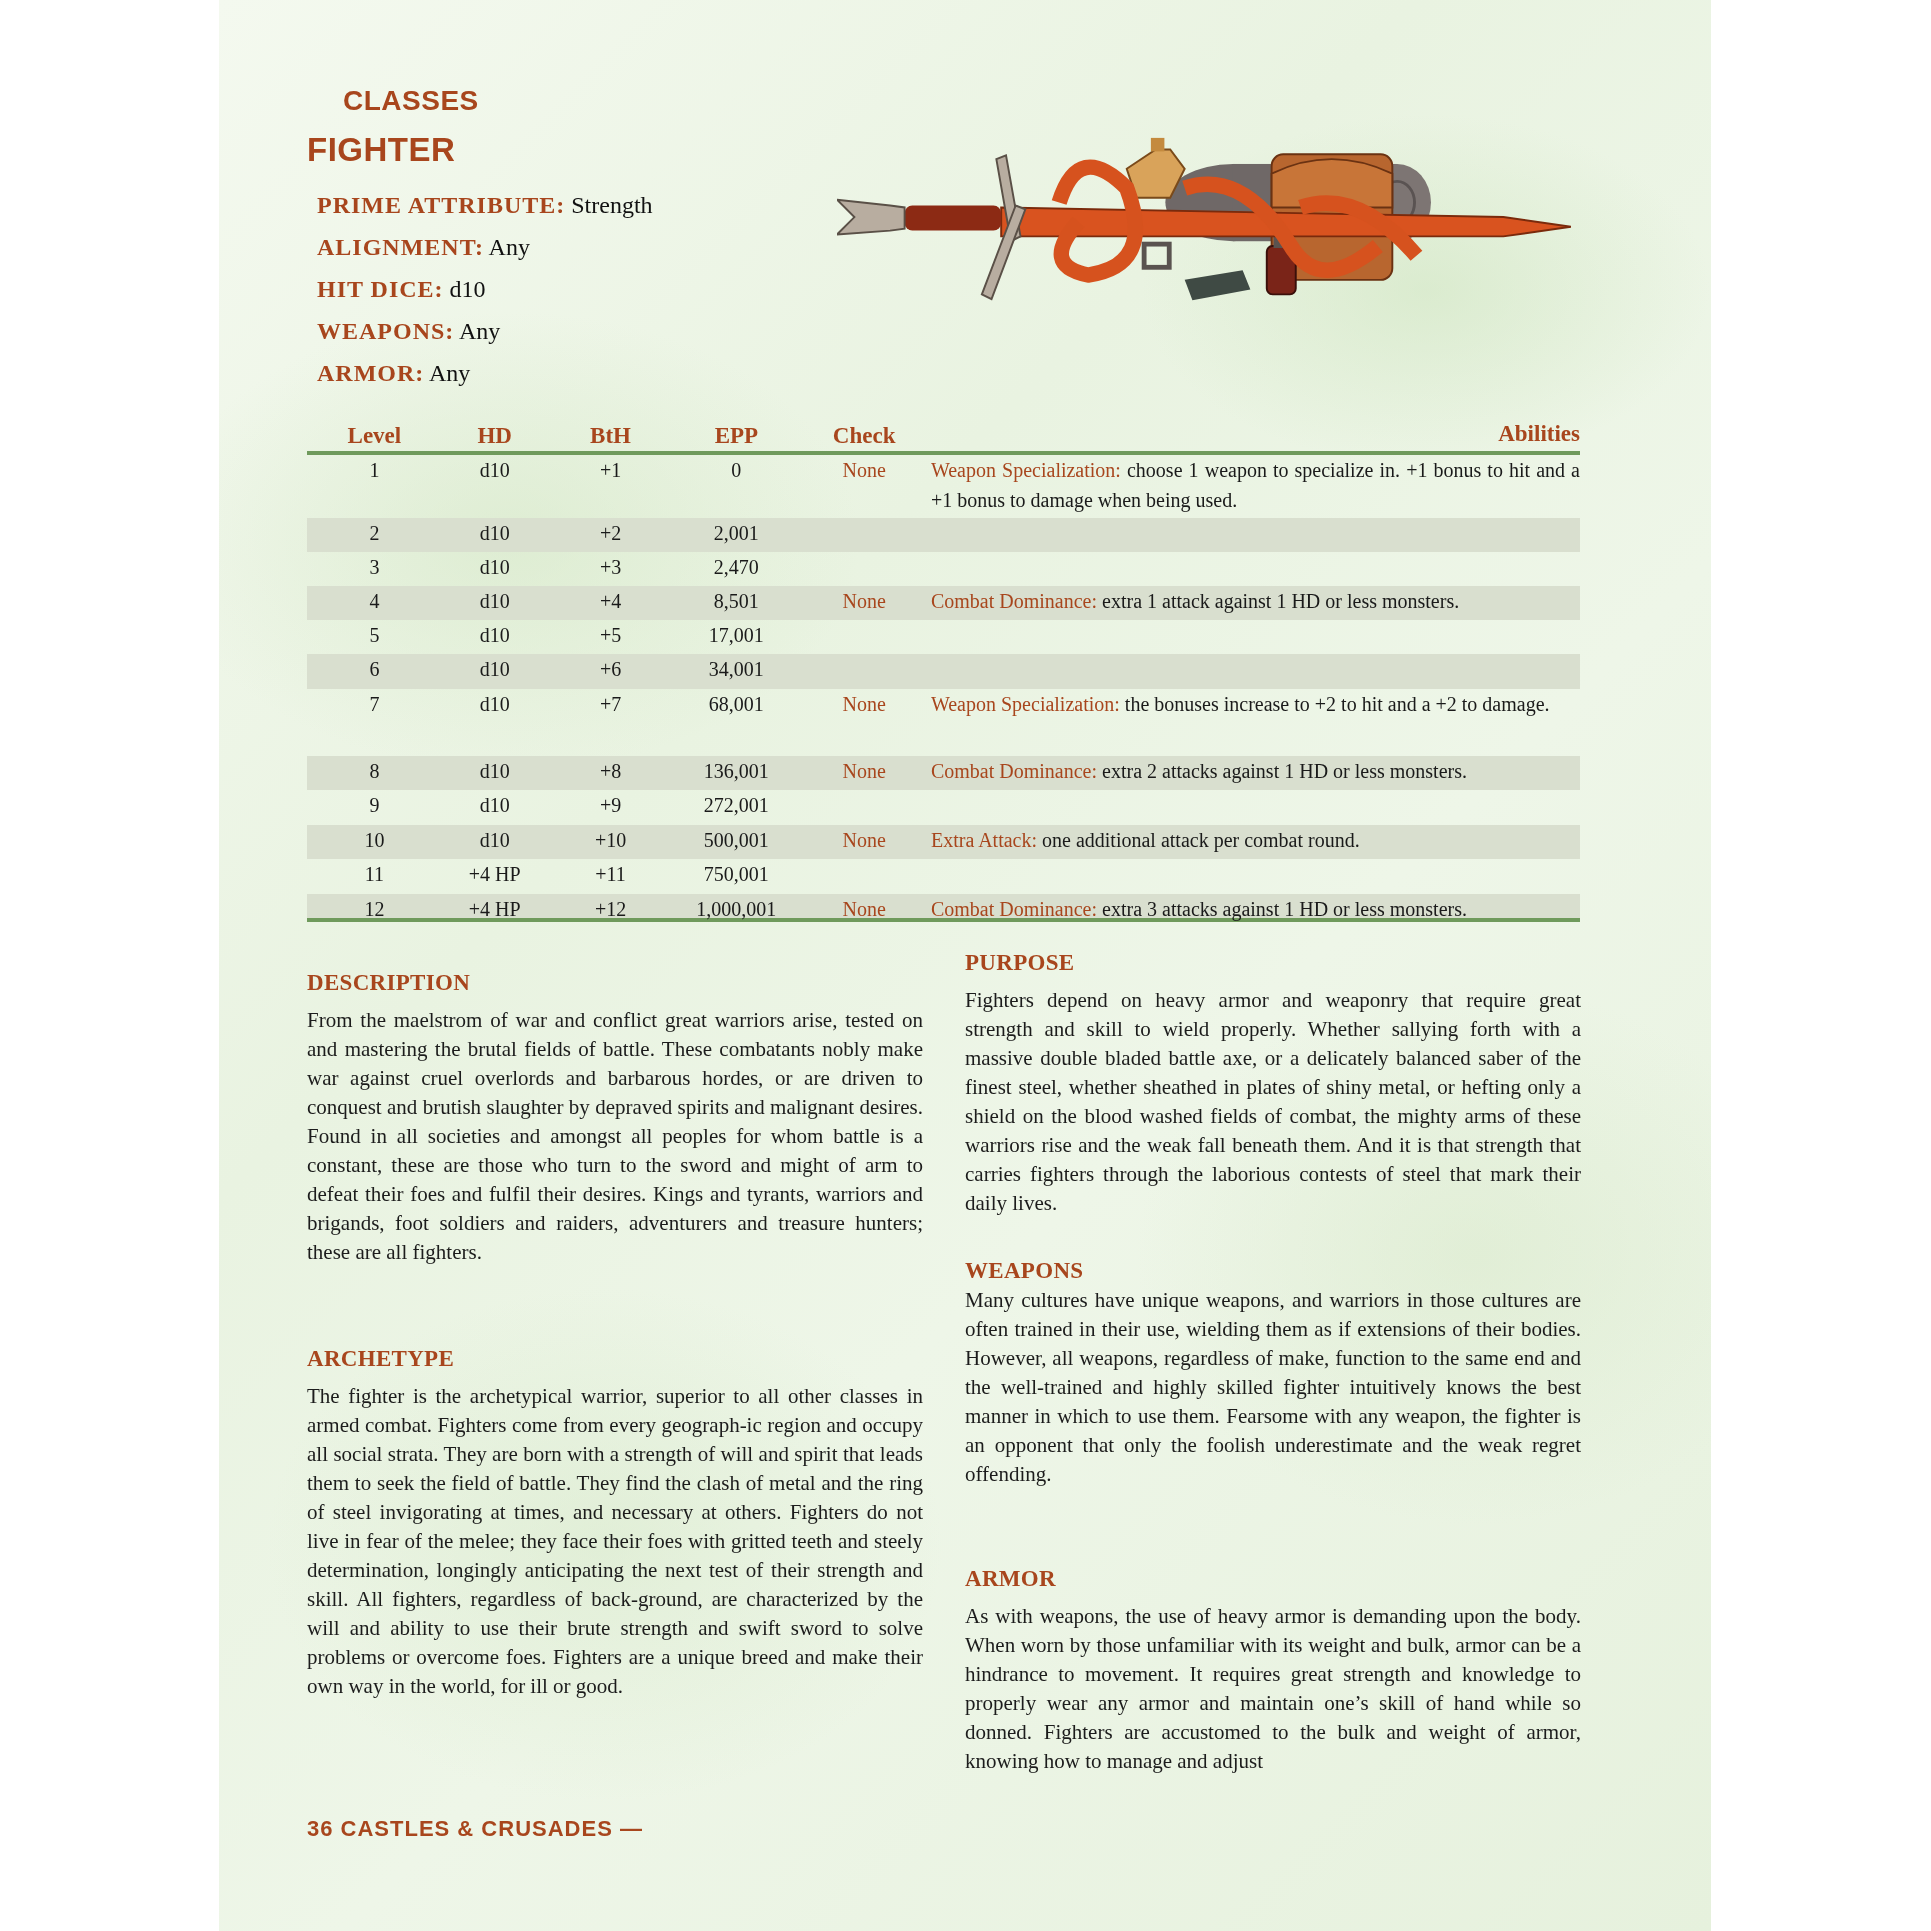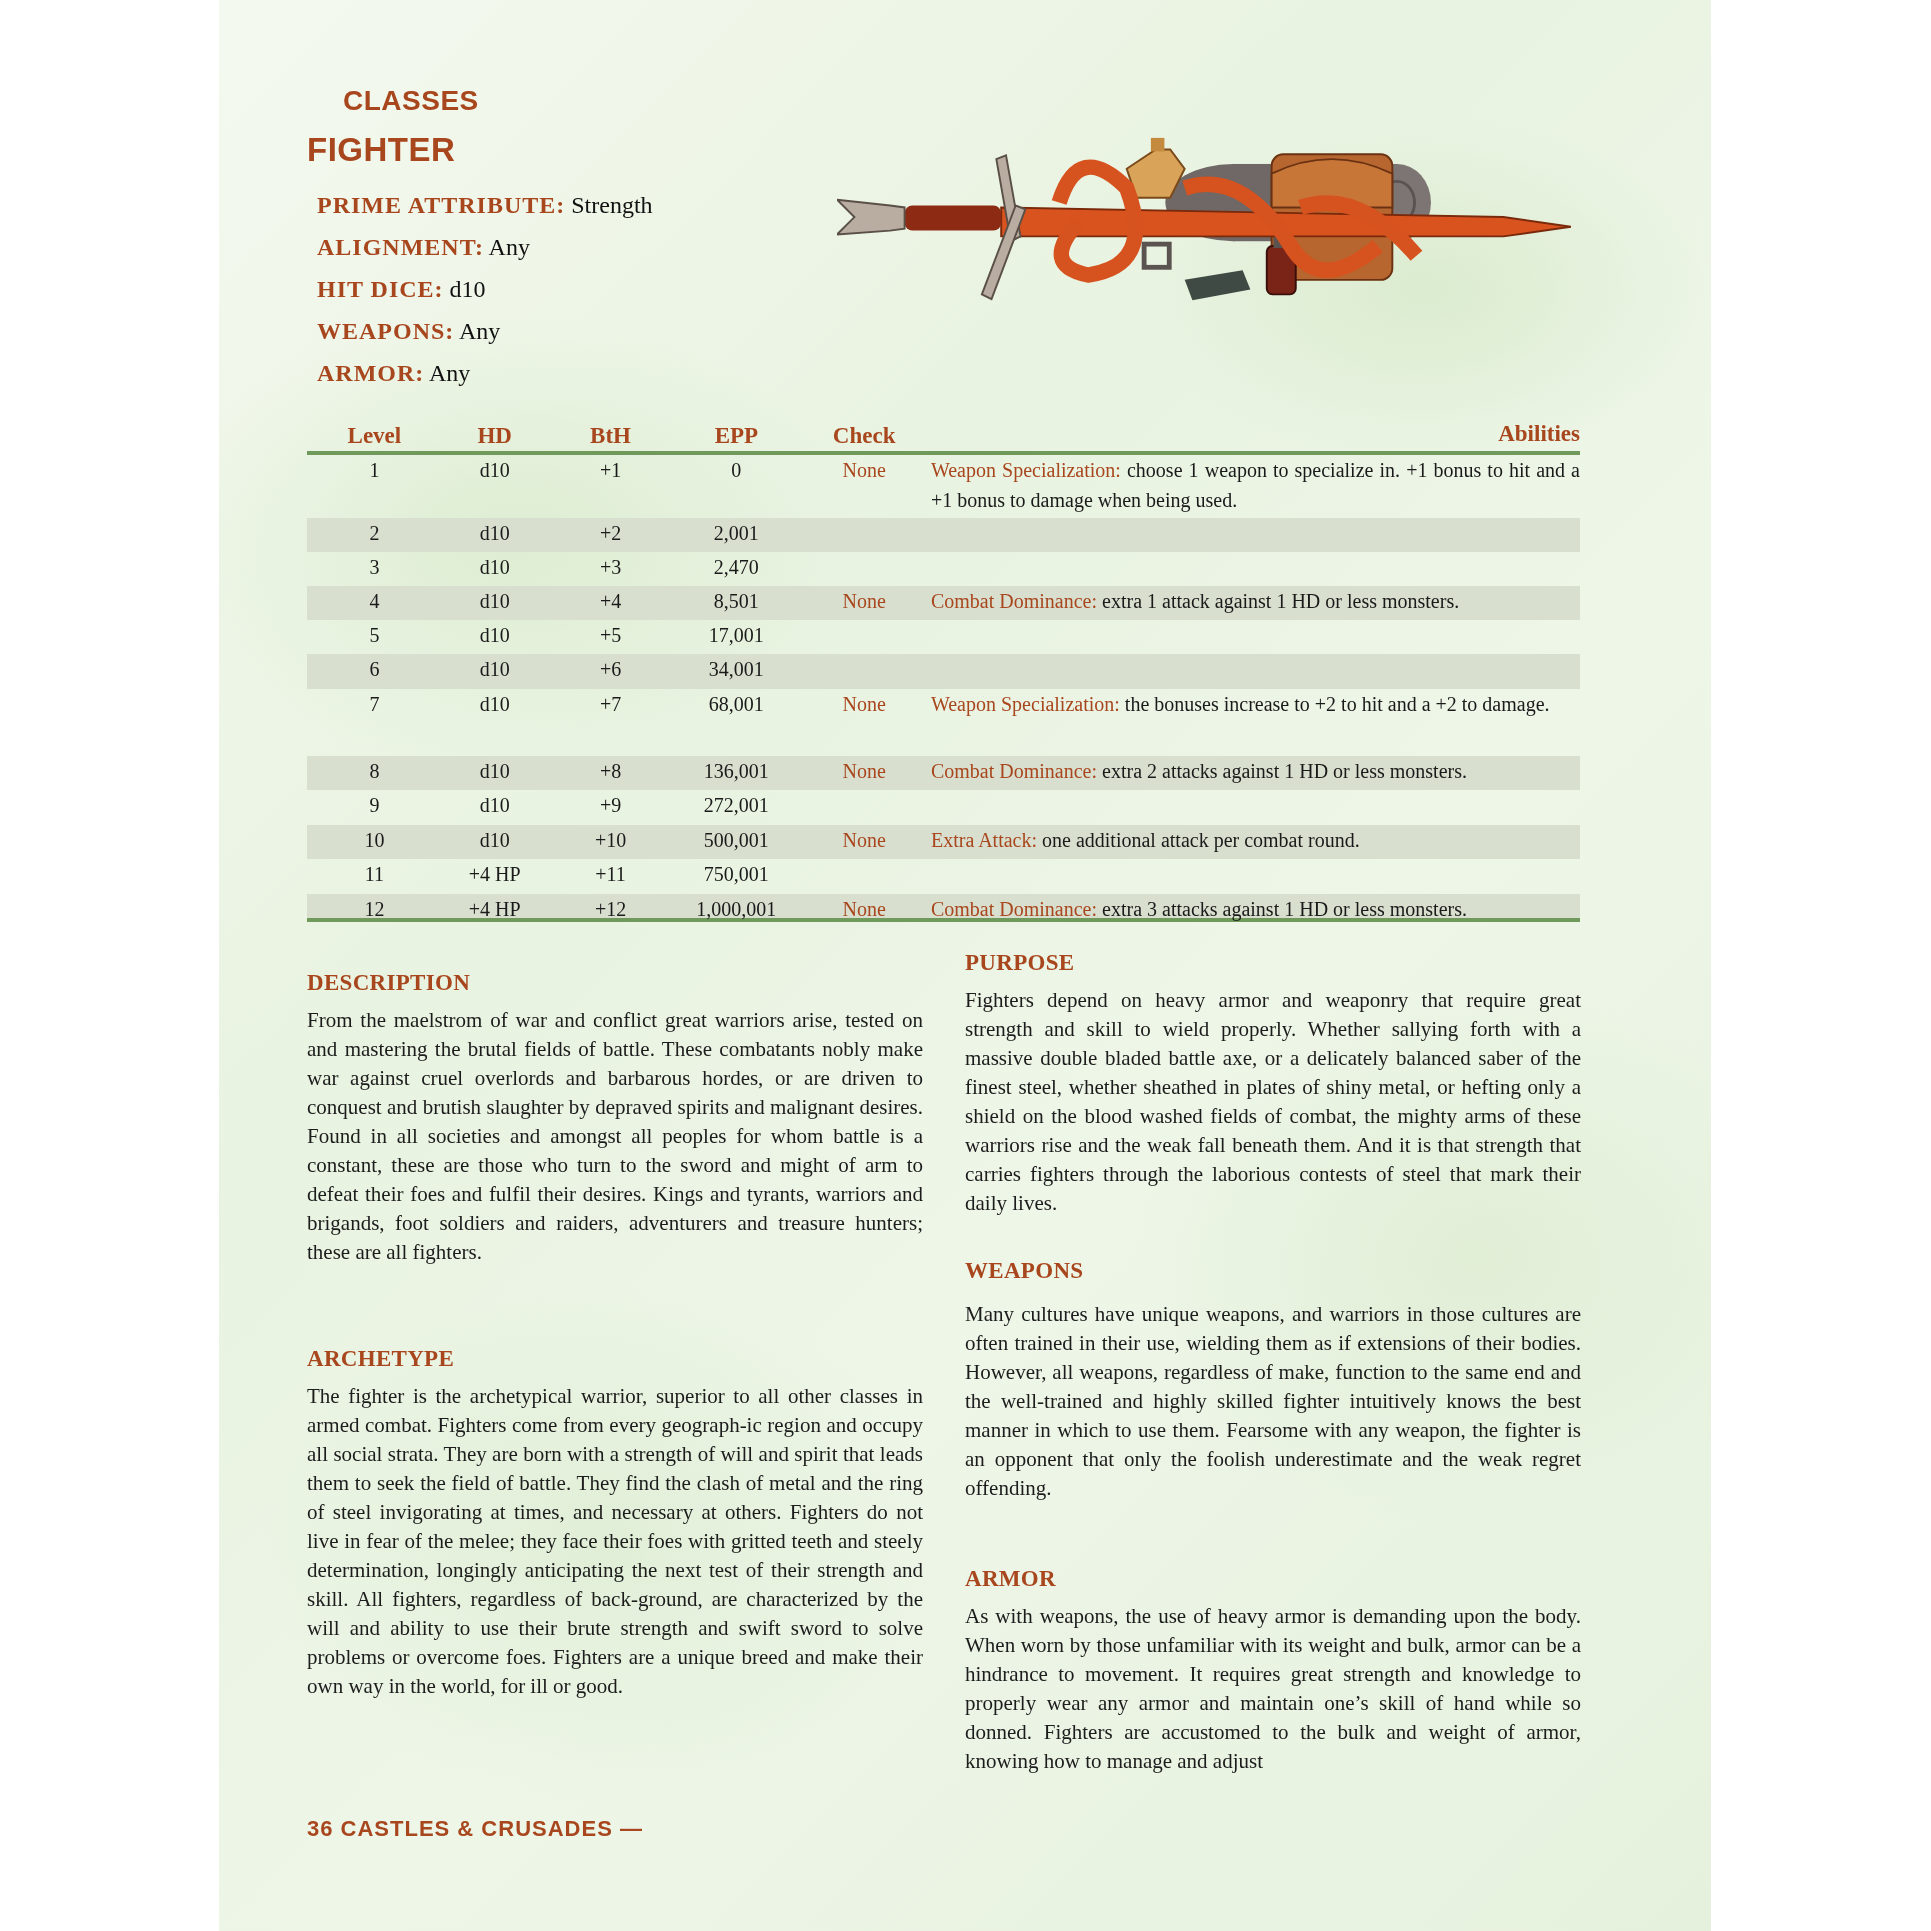--- a/index.html
+++ b/index.html
@@ -239,21 +239,21 @@
   <div class="col col-left" style="top:1344px">
     <div class="sec-h" style="margin-bottom:8.7px">ARCHETYPE</div>
     <p class="para">The fighter is the archetypical warrior, superior to all other classes in armed combat. Fighters come from every geograph-ic region and occupy all social strata. They are born with a strength of will and spirit that leads them to seek the field of battle. They find the clash of metal and the ring of steel invigorating at times, and necessary at others. Fighters do not live in fear of the melee; they face their foes with gritted teeth and steely determination, longingly anticipating the next test of their strength and skill. All fighters, regardless of back-ground, are characterized by the will and ability to use their brute strength and swift sword to solve problems or overcome foes. Fighters are a unique breed and make their own way in the world, for ill or good.</p>
   </div>
 
   <div class="col col-right" style="top:948px">
     <div class="sec-h" style="margin-bottom:8.7px">PURPOSE</div>
     <p class="para">Fighters depend on heavy armor and weaponry that require great strength and skill to wield properly. Whether sallying forth with a massive double bladed battle axe, or a delicately balanced saber of the finest steel, whether sheathed in plates of shiny metal, or hefting only a shield on the blood washed fields of combat, the mighty arms of these warriors rise and the weak fall beneath them. And it is that strength that carries fighters through the laborious contests of steel that mark their daily lives.</p>
   </div>
   <div class="col col-right" style="top:1256px">
-    <div class="sec-h" style="margin-bottom:15px">WEAPONS</div>
+    <div class="sec-h" style="margin-bottom:1px">WEAPONS</div>
     <p class="para">Many cultures have unique weapons, and warriors in those cultures are often trained in their use, wielding them as if extensions of their bodies. However, all weapons, regardless of make, function to the same end and the well-trained and highly skilled fighter intuitively knows the best manner in which to use them. Fearsome with any weapon, the fighter is an opponent that only the foolish underestimate and the weak regret offending.</p>
   </div>
   <div class="col col-right" style="top:1564px">
     <div class="sec-h" style="margin-bottom:8.7px">ARMOR</div>
     <p class="para">As with weapons, the use of heavy armor is demanding upon the body. When worn by those unfamiliar with its weight and bulk, armor can be a hindrance to movement. It requires great strength and knowledge to properly wear any armor and maintain one’s skill of hand while so donned. Fighters are accustomed to the bulk and weight of armor, knowing how to manage and adjust</p>
   </div>
 
   <div class="footer">36 CASTLES &amp; CRUSADES —</div>
 </div>
 

